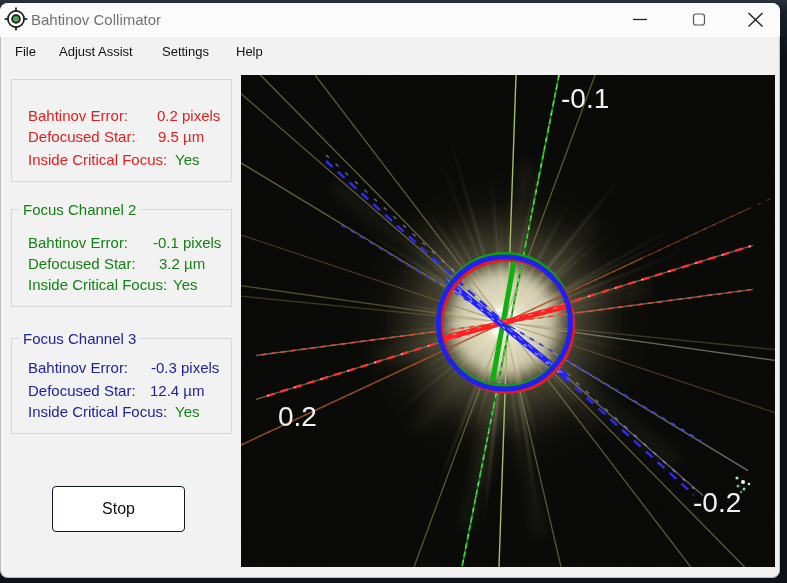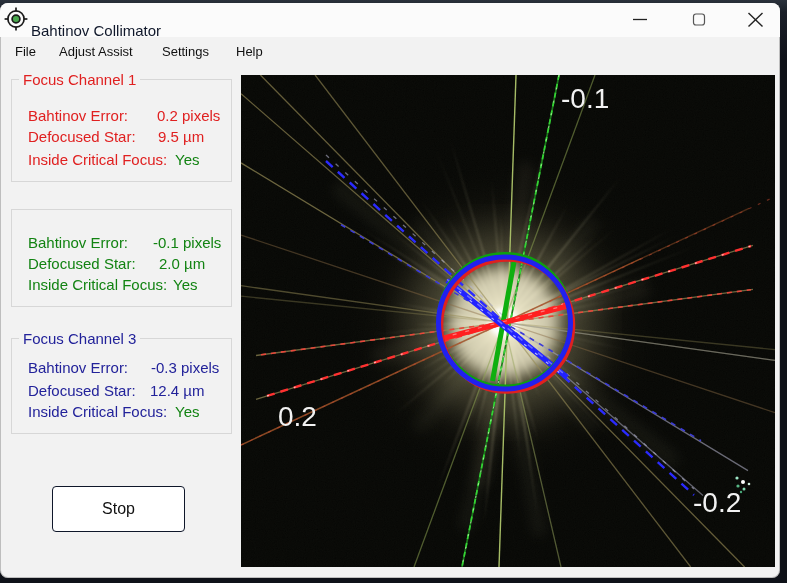--- a/index.html
+++ b/index.html
@@ -2,21 +2,21 @@
 <html><head>
 <meta charset="utf-8">
 <style>
   html,body{margin:0;padding:0;}
   body{width:787px;height:583px;background:linear-gradient(180deg,#2a313b 0,#1a1f28 12px,#0e1118 60px,#0e1118 100%);overflow:hidden;position:relative;
        font-family:"Liberation Sans",sans-serif;}
   #win{position:absolute;left:0;top:3px;width:780px;height:575px;background:#f2f2f2;
        border-radius:8px;box-shadow:inset 0 0 0 1px rgba(95,95,95,0.35);}
   #titlebar{position:absolute;left:0;top:3px;width:780px;height:34px;background:#fbfbfb;
        border-radius:8px 8px 0 0;}
-  #title{position:absolute;left:31px;top:22px;font-size:15px;color:#0f172a;}
+  #title{position:absolute;left:31px;top:11px;font-size:15px;color:#737373;}
   .mi{position:absolute;top:44px;font-size:13px;color:#111;}
   .gb{position:absolute;left:11px;width:221px;border:1px solid #d7d7d7;box-sizing:border-box;background:transparent;}
   .gbt{position:absolute;left:7px;top:-9px;background:#f2f2f2;padding:0 4px;font-size:15px;white-space:nowrap;}
   .row{position:absolute;font-size:15px;white-space:nowrap;}
   #stopbtn{position:absolute;left:52px;top:486px;width:131px;height:44px;background:#fff;
        border:1px solid #0f172a;border-radius:4px;font-size:16px;color:#111;
        display:flex;align-items:center;justify-content:center;}
   #imgpanel{position:absolute;left:241px;top:75px;width:534px;height:492px;background:#000;text-align:right;}
   .red{color:#e02020}.green{color:#128312}.navy{color:#22229a}
 </style>
@@ -38,34 +38,34 @@
   <rect x="68.5" y="9" width="11" height="11" rx="2.5" fill="none" stroke="#555" stroke-width="1.2"></rect>
   <line x1="123.5" y1="8" x2="137.5" y2="21.5" stroke="#222" stroke-width="1.4"></line>
   <line x1="137.5" y1="8" x2="123.5" y2="21.5" stroke="#222" stroke-width="1.4"></line>
 </svg>
 <div class="mi" style="left:15px">File</div>
 <div class="mi" style="left:59px">Adjust Assist</div>
 <div class="mi" style="left:162px">Settings</div>
 <div class="mi" style="left:236px">Help</div>
 
 <div class="gb" style="top:79px;height:103px">
-  <div class="gbt red">Focus Channel 1</div>
   <div class="row red" style="left:16px;top:27px">Bahtinov Error:</div>
   <div class="row red" style="left:145px;top:27px">0.2 pixels</div>
   <div class="row red" style="left:16px;top:48px">Defocused Star:</div>
   <div class="row red" style="left:146px;top:48px">9.5 µm</div>
   <div class="row red" style="left:16px;top:71px">Inside Critical Focus:</div>
   <div class="row green" style="left:163px;top:71px">Yes</div>
 </div>
 
 <div class="gb" style="top:209px;height:98px">
+  <div class="gbt green">Focus Channel 2</div>
   <div class="row green" style="left:16px;top:24px">Bahtinov Error:</div>
   <div class="row green" style="left:141px;top:24px">-0.1 pixels</div>
   <div class="row green" style="left:16px;top:45px">Defocused Star:</div>
-  <div class="row green" style="left:147px;top:45px">2.0 µm</div>
+  <div class="row green" style="left:147px;top:45px">3.2 µm</div>
   <div class="row green" style="left:16px;top:66px">Inside Critical Focus:</div>
   <div class="row green" style="left:161px;top:66px">Yes</div>
 </div>
 
 <div class="gb" style="top:338px;height:96px">
   <div class="gbt navy">Focus Channel 3</div>
   <div class="row navy" style="left:16px;top:20px">Bahtinov Error:</div>
   <div class="row navy" style="left:139px;top:20px">-0.3 pixels</div>
   <div class="row navy" style="left:16px;top:43px">Defocused Star:</div>
   <div class="row navy" style="left:138px;top:43px">12.4 µm</div>

